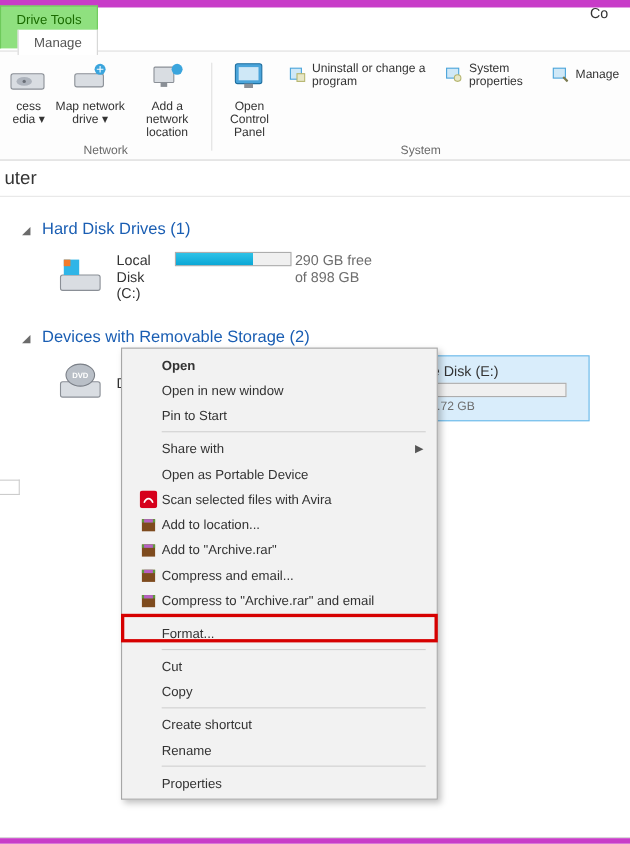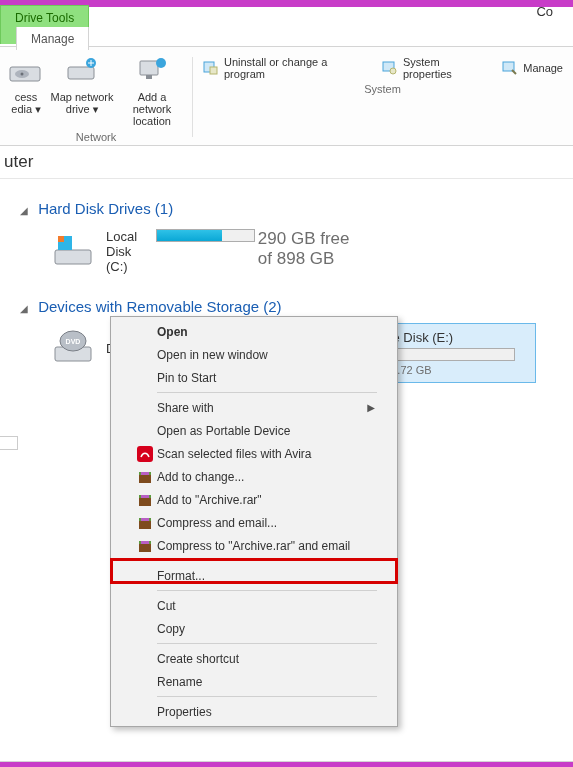--- a/index.html
+++ b/index.html
@@ -30,34 +30,34 @@
   .content { padding: 12px 8px 8px 20px; }
   .expander { display: inline-block; width: 10px; color: #6b6b6b; font-size: 10px; margin-right: 4px;}
   .section-title { color: #1a5eb3; font-size: 15px; margin: 20px 0 8px 0; cursor: pointer; }
   .section-title:first-child{ margin-top:9px;}
   .count { color: #1a5eb3; }
 
   .drive-item { display: flex; align-items: center; gap: 12px; margin-left: 28px; margin-bottom: 6px; padding: 4px; width: 260px;}
   .drive-icon svg { width: 42px; height: 40px; }
   .drive-info { display:flex; flex-direction:row; gap:3px;}
   .drive-name { font-size: 13px; }
-  .drive-free { font-size: 17px; color: #6e6e6e; }
+  .drive-free { font-size: 13px; color: #6e6e6e; }
   .bar { width: 180px; height: 13px; border: 1px solid #adadad; background: #f0f0f0; position: relative;}
   .bar-fill { position:absolute; left:0; top:0; bottom:0; background: linear-gradient(#2fc2e7,#0aa7d6); }
 
   .devices-row { display:flex; gap:8px; margin-left:28px; align-items:flex-start;}
   .removable-sel { border: 1px solid #6ab9ea; background: #d9edfb; padding: 6px 8px; width: 250px; display:flex; flex-direction:column; gap:3px;}
   .removable-top { display:flex; align-items:center; gap:6px;}
   .chk { width:13px; height:13px; border:1px solid #5b9bd5; background:#fff; display:inline-flex; align-items:center; justify-content:center; font-size:10px; color:#1a5eb3;}
   .removable-name { font-size: 13px; margin-left:20px;}
   .removable-bar { margin-left: 40px; width: 180px;}
   .removable-free { margin-left: 62px; font-size:11px; color:#6e6e6e;}
 
   
-  .ctx { position: absolute; left: 110px; top: 316px; width: 288px; background: #f2f2f2; border: 1px solid #a7a7a7; box-shadow: 3px 3px 6px rgba(0,0,0,0.25); padding: 3px 14px;}
+  .ctx { position: absolute; left: 110px; top: 316px; width: 288px; background: #f2f2f2; border: 1px solid #a7a7a7; box-shadow: 3px 3px 6px rgba(0,0,0,0.25); padding: 3px 4px;}
   .ctx-item { display:flex; align-items:center; height: 23px; padding: 0 8px 0 8px; font-size: 12px; cursor: pointer; position: relative;}
   .ctx-icon { width: 24px; display:inline-flex; justify-content:center;}
   .ctx-icon svg{ width:16px; height:16px;}
   .ctx-label { flex:1; }
   .ctx-arrow { font-size:10px; color:#555;}
   .ctx-sep { height:1px; background:#d0d0d0; margin: 3px 6px 3px 32px;}
   .ctx .bold { font-weight: bold; }
   .highlight-box { position:absolute; border: 3px solid #d60000; pointer-events:none;}
   .hl1 { left: -1px; top: 241px; width: 288px; height: 26px; }
 
@@ -112,20 +112,31 @@
         </span>
         <span class="ribbon-label" style="white-space:pre-line;">Add a network
 location</span>
       </div>
     </div>
     <div class="ribbon-groupname">Network</div>
   </div>
 
   <div class="ribbon-group">
     <div class="ribbon-group-inner">
+      <div class="ribbon-btn">
+        <span class="ribbon-icon">
+          <svg viewBox="0 0 36 32">
+              <rect x="5" y="5" width="24" height="18" rx="2" fill="#4aa4da" stroke="#1f6fa0"></rect>
+              <rect x="8" y="8" width="18" height="12" fill="#cfe8f7"></rect>
+              <rect x="13" y="23" width="8" height="4" fill="#8a8f96"></rect>
+            </svg>
+        </span>
+        <span class="ribbon-label" style="white-space:pre-line;">Open Control
+Panel</span>
+      </div>
       <div class="system-list">
         <div class="system-item">
           <span class="sys-icon"><svg viewBox="0 0 16 16">
                 <rect x="2" y="3" width="10" height="10" fill="#cfe8f7" stroke="#4aa4da"></rect>
                 <rect x="8" y="8" width="7" height="7" fill="#e7e7c8" stroke="#b5b56f"></rect>
               </svg></span>
           <span>Uninstall or change a program</span>
         </div>
         <div class="system-item">
           <span class="sys-icon"><svg viewBox="0 0 16 16">
@@ -243,21 +254,21 @@
       <span class="ctx-label">Scan selected files with Avira</span>
     </div>
   <div class="ctx-item">
       <span class="ctx-icon">
         <svg viewBox="0 0 16 16">
           <rect x="2" y="3" width="12" height="11" fill="#7e4b1e"></rect>
           <rect x="2" y="3" width="12" height="3" fill="#5d9a3e"></rect>
           <rect x="4" y="3" width="8" height="3" fill="#b85fc4"></rect>
         </svg>
       </span>
-      <span class="ctx-label">Add to change...</span>
+      <span class="ctx-label">Add to location...</span>
     </div>
   <div class="ctx-item">
       <span class="ctx-icon">
         <svg viewBox="0 0 16 16">
           <rect x="2" y="3" width="12" height="11" fill="#7e4b1e"></rect>
           <rect x="2" y="3" width="12" height="3" fill="#5d9a3e"></rect>
           <rect x="4" y="3" width="8" height="3" fill="#b85fc4"></rect>
         </svg>
       </span>
       <span class="ctx-label">Add to "Archive.rar"</span>

